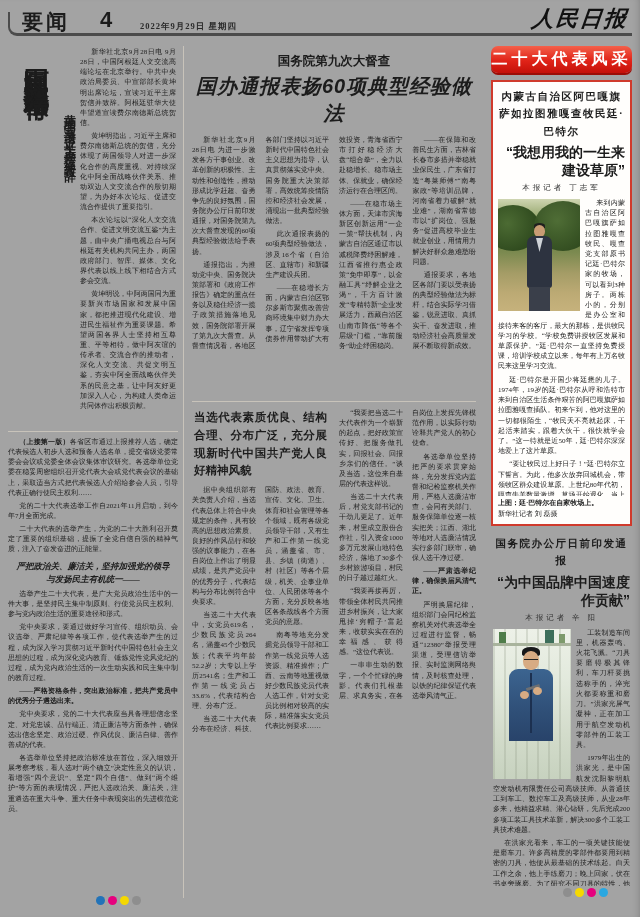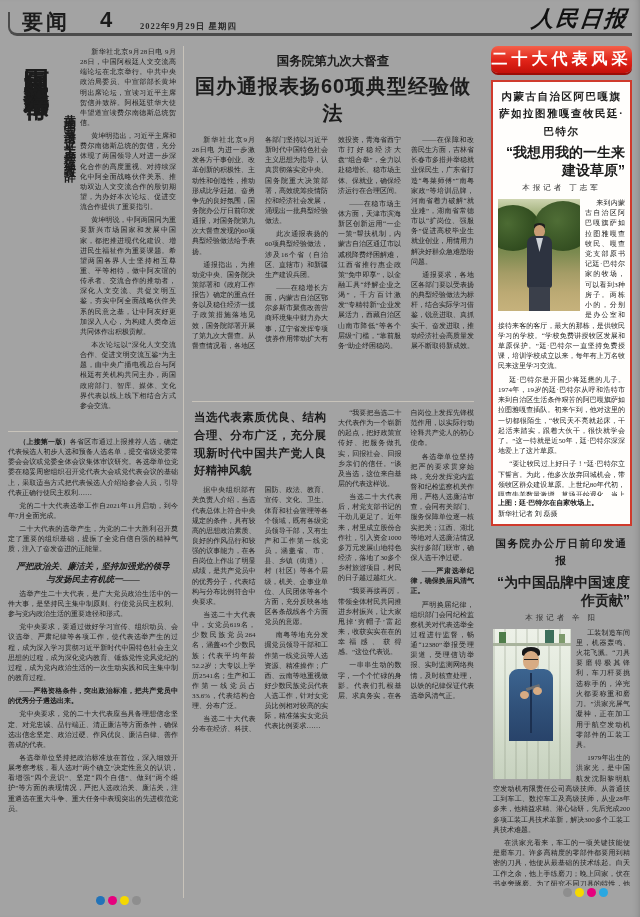--- a/index.html
+++ b/index.html
@@ -14,21 +14,21 @@
                 border-left:2px solid #4b4b4b; border-bottom:3px solid #4b4b4b; border-bottom-left-radius:9px; }
   .hd-sec { position:absolute; top:4px; left:14px; font-family:"Liberation Sans",sans-serif; font-weight:700;
             font-size:21px; letter-spacing:3px; }
   .hd-num { position:absolute; top:3px; left:92px; font-family:"Liberation Sans",sans-serif; font-weight:700; font-size:22px; }
   .hd-date { position:absolute; top:17px; left:132px; font-size:8.5px; font-weight:700; letter-spacing:1px; color:#2a2a2a; }
   .masthead { position:absolute; top:0; right:4px; font-style:italic; font-weight:700; font-size:22px;
               letter-spacing:2px; color:#111; transform:skewX(-6deg); }
 
   
   .col-left  { position:absolute; left:8px;  top:46px; width:176px; height:852px; border-right:1px solid #c8c3ba; padding-right:5px; }
-  .col-mid   { position:absolute; left:190px; top:46px; width:294px; height:852px; border-right:5px solid #a3a3a3; padding:0 5px 0 2px; }
+  .col-mid   { position:absolute; left:190px; top:46px; width:294px; height:852px; border-right:3px solid #a3a3a3; padding:0 5px 0 2px; }
   .col-right { position:absolute; left:491px; top:46px; width:141px; height:852px; }
 
   .small { font-size:7px; line-height:1.45; text-align:justify; }
   .small p { margin-bottom:3px; text-indent:1.6em; }
   .bold-lead { font-weight:700; }
 
   
   .forum { display:flex; height:386px; border-bottom:1px solid #c8c3ba; padding-bottom:4px; }
   .v-title { writing-mode:vertical-rl; text-orientation:upright; font-family:"Liberation Sans",sans-serif;
              font-weight:900; font-size:25px; line-height:1.05; letter-spacing:2px; width:42px; padding-top:2px; }
@@ -38,21 +38,21 @@
 
   
   .cont-left { padding-top:5px; height:458px; overflow:hidden; }
   .kicker-it { font-style:italic; font-weight:700; font-size:8.5px; text-align:center; line-height:1.55; margin:5px 6px 3px; }
   .sub-bold  { font-family:"Liberation Sans",sans-serif; font-weight:900; font-size:11px; line-height:1.55;
                margin:1px 2px 5px; text-align:justify; }
 
   
   .g-kicker { text-align:center; font-weight:700; font-size:12.5px; margin:7px 0 3px; font-family:"Liberation Sans",sans-serif; }
   .g-head   { text-align:center; font-family:"Liberation Sans",sans-serif; font-weight:900; font-size:20px;
-              letter-spacing:1px; margin:1px 0 8px; }
+              letter-spacing:1px; margin:1px 0 8px;font-style:italic; }
   .g-cols   { column-count:4; column-gap:10px; height:260px; overflow:hidden; font-size:7px; line-height:1.45; text-align:justify; }
   .g-cols p { margin-bottom:3px; text-indent:1.6em; }
   .guoban   { border-bottom:1px solid #c8c3ba; padding-bottom:6px; }
 
   
   .cont-mid { display:flex; gap:10px; padding-top:6px; height:520px; overflow:hidden; }
   .cm-left, .cm-right { width:142px; }
   .twocol { column-count:2; column-gap:9px; overflow:hidden; }
   .cm-left .twocol { height:402px; }
   .cm-right.twocol { height:512px; }
@@ -126,22 +126,22 @@
   </div>
 
   <div class="col-left">
 
     <div class="forum">
       <div class="v-title">中国阿根廷人文交流高端论坛举行</div>
       <div class="v-sub">黄坤明宣读习近平主席贺信并致辞</div>
       <div class="forum-body small">
         <p>新华社北京9月28日电  9月28日，中国阿根廷人文交流高端论坛在北京举行。中共中央政治局委员、中宣部部长黄坤明出席论坛，宣读习近平主席贺信并致辞。阿根廷驻华大使牛望道宣读费尔南德斯总统贺信。</p>
         <p>黄坤明指出，习近平主席和费尔南德斯总统的贺信，充分体现了两国领导人对进一步深化合作的高度重视、对持续深化中阿全面战略伙伴关系、推动双边人文交流合作的殷切期望，为办好本次论坛、促进交流合作提供了重要指引。</p>
+        <p>本次论坛以“深化人文交流合作、促进文明交流互鉴”为主题，由中央广播电视总台与阿根廷有关机构共同主办，两国政府部门、智库、媒体、文化界代表以线上线下相结合方式参会交流。</p>
         <p>黄坤明说，中阿两国同为重要新兴市场国家和发展中国家，都把推进现代化建设、增进民生福祉作为重要课题。希望两国各界人士坚持相互尊重、平等相待，做中阿友谊的传承者、交流合作的推动者，深化人文交流、共促文明互鉴，夯实中阿全面战略伙伴关系的民意之基，让中阿友好更加深入人心，为构建人类命运共同体作出积极贡献。</p>
-        <p>本次论坛以“深化人文交流合作、促进文明交流互鉴”为主题，由中央广播电视总台与阿根廷有关机构共同主办，两国政府部门、智库、媒体、文化界代表以线上线下相结合方式参会交流。</p>
       </div>
     </div>
 
     <div class="cont-left small">
       <p><b>（上接第一版）</b><span>各省区市通过上报推荐人选，确定代表候选人初步人选和预备人选名单，提交省级党委常委会会议或党委全体会议集体审议研究。各选举单位党委在稳妥周密组织召开党代表大会或党代表会议的基础上，采取适当方式把代表候选人介绍给参会人员，引导代表正确行使民主权利……</span></p>
       <p>党的二十大代表选举工作自2021年11月启动，到今年7月全面完成。</p>
       <p>二十大代表的选举产生，为党的二十大胜利召开奠定了重要的组织基础，提振了全党自信自强的精神气质，注入了奋发奋进的正能量。</p>
       <div class="kicker-it">严把政治关、廉洁关，坚持加强党的领导与发扬民主有机统一——</div>
       <p>选举产生二十大代表，是广大党员政治生活中的一件大事，是坚持民主集中制原则、行使党员民主权利、参与党内政治生活的重要途径和形式。</p>
       <p>党中央要求，要通过做好学习宣传、组织动员、会议选举、严肃纪律等各项工作，使代表选举产生的过程，成为深入学习贯彻习近平新时代中国特色社会主义思想的过程，成为深化党内教育、锤炼党性党风党纪的过程，成为党内政治生活的一次生动实践和民主集中制的教育过程。</p>

